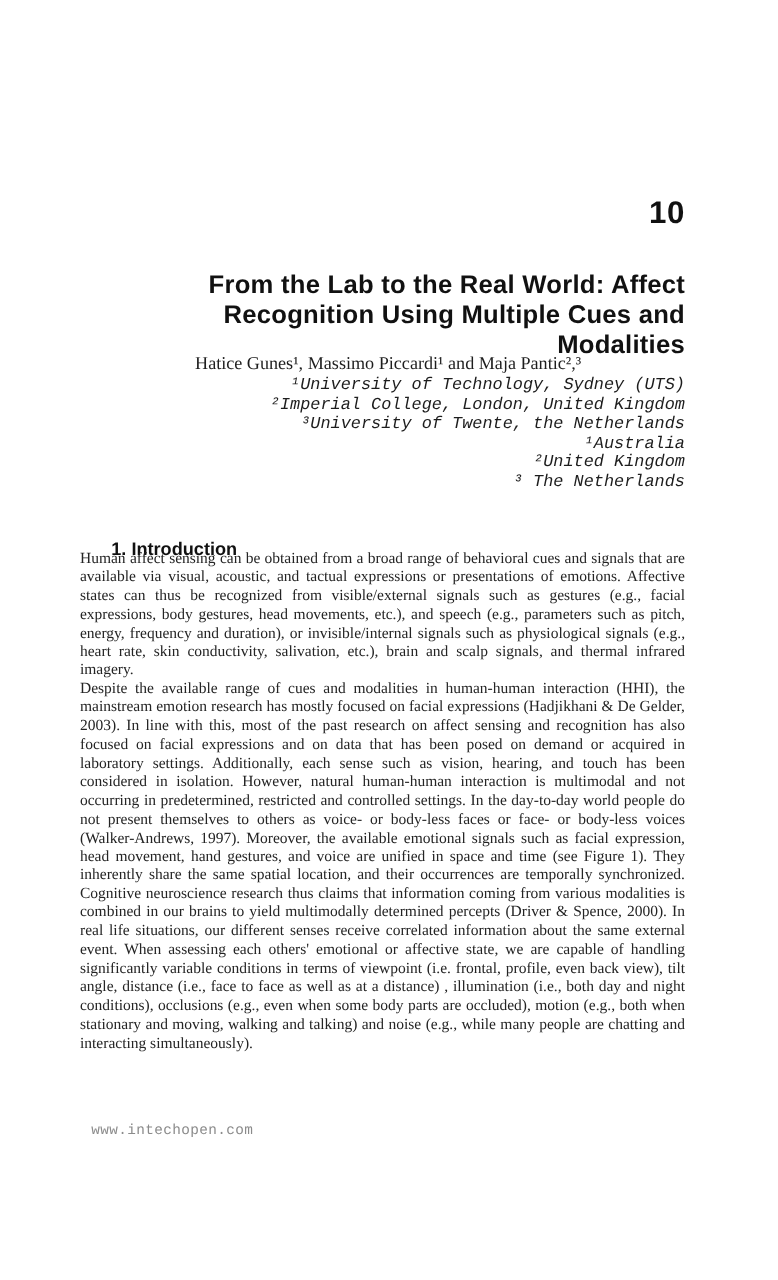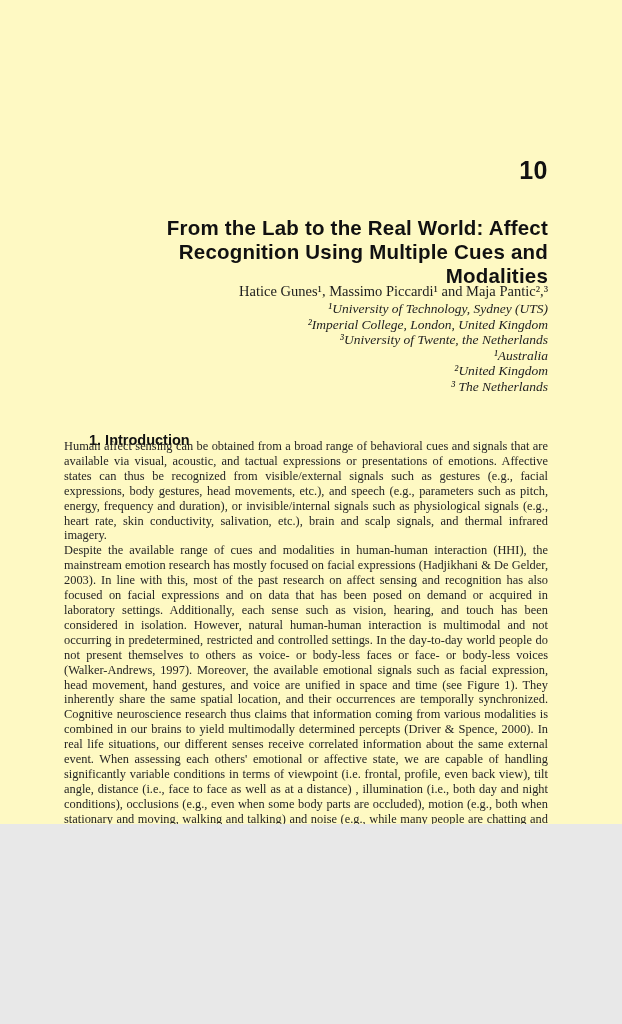--- a/index.html
+++ b/index.html
@@ -3,23 +3,23 @@
 <meta charset="utf-8">
 <style>
   html, body {
     margin: 0;
     padding: 0;
     background: #e8e8e8;
   }
   .page {
     position: relative;
     width: 622px;
-    height: 824px;
+    height: 1024px;
     margin: 0 auto;
-    background: #fef9c3;
+    background: #ffffff;
     overflow: hidden;
     font-family: "Liberation Serif", serif;
     color: #222;
   }
   .chapter-number {
     position: absolute;
     top: 156px;
     left: 73px;
     right: 74px;
     text-align: right;
@@ -41,35 +41,36 @@
     font-size: 20.5px;
     line-height: 24px;
     color: #111;
     letter-spacing: 0.2px;
   }
   .authors {
     position: absolute;
     top: 283px;
     left: 73px;
     right: 74px;
-    text-align: right;
+    text-align: center;
     font-size: 14.5px;
     line-height: 17px;
     color: #1d1d1d;
   }
   .affiliations {
     position: absolute;
     top: 301px;
     left: 73px;
     right: 74px;
     text-align: right;
     font-style: italic;
     font-size: 13.5px;
     line-height: 15.6px;
     color: #1d1d1d;
+    font-family: Liberation Mono, monospace;
   }
   .section-heading {
     position: absolute;
     top: 416px;
     left: 73px;
     right: 74px;
     margin: 16px;
     font-family: "Liberation Sans", sans-serif;
     font-weight: bold;
     font-size: 14.5px;

